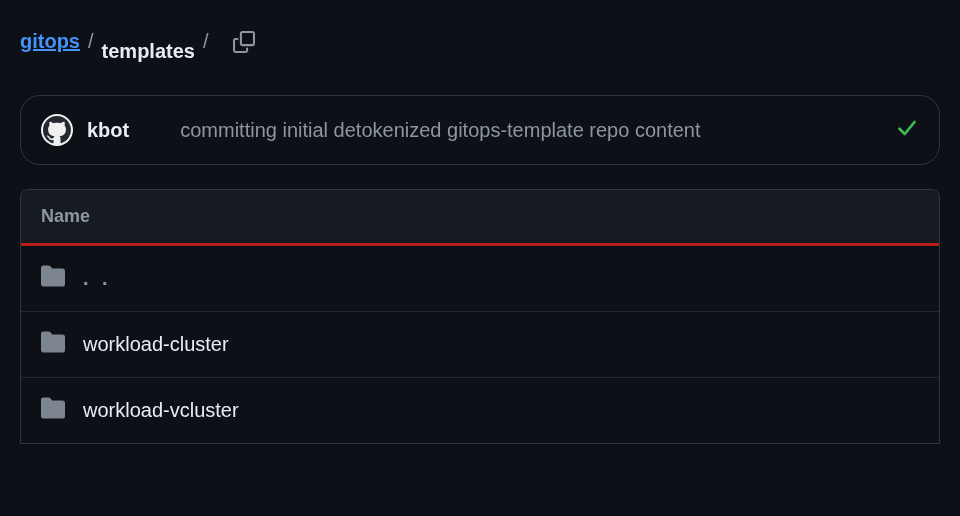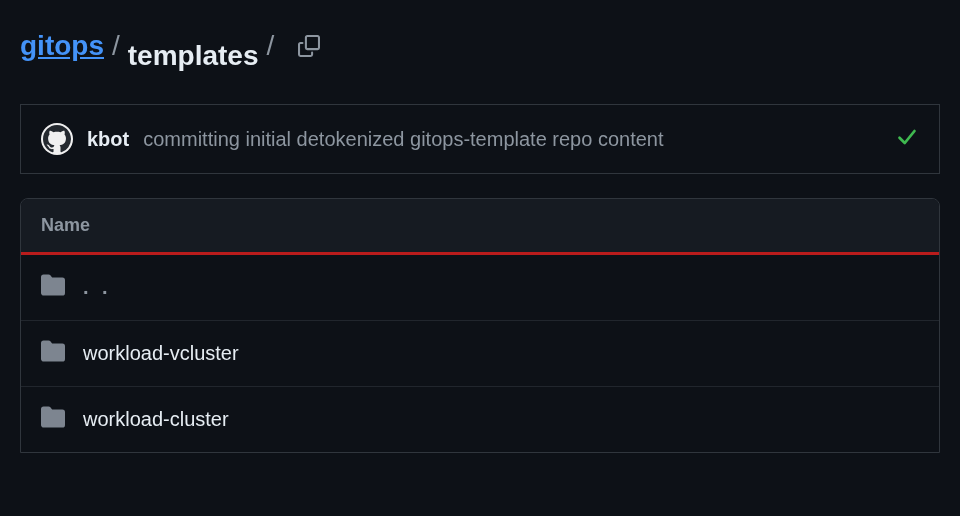--- a/index.html
+++ b/index.html
@@ -12,21 +12,21 @@
       font-family: -apple-system, BlinkMacSystemFont, "Segoe UI", Helvetica, Arial, sans-serif;
       color: #e6edf3;
       padding: 20px;
       width: 960px;
       height: 516px;
     }
     .breadcrumb {
       display: flex;
       align-items: center;
       gap: 8px;
-      font-size: 28px;
+      font-size: 20px;
       font-weight: 600;
       margin-bottom: 32px;
     }
     .breadcrumb-link {
       color: #4493f8;
       text-decoration: underline;
       cursor: pointer;
     }
     .breadcrumb-separator {
       color: #8d96a0;
@@ -42,21 +42,21 @@
       display: flex;
       align-items: center;
       color: #8d96a0;
       cursor: pointer;
     }
     .commit-header {
       display: flex;
       align-items: center;
       padding: 18px 20px;
       border: 1px solid #30363d;
-      border-radius: 0;
+      border-radius: 20px;
       margin-bottom: 24px;
       gap: 14px;
     }
     .avatar {
       width: 32px;
       height: 32px;
       border-radius: 50%;
       background: #f0f0f0;
       display: flex;
       align-items: center;
@@ -68,20 +68,21 @@
       font-weight: 600;
       font-size: 20px;
     }
     .commit-message {
       color: #8d96a0;
       font-size: 20px;
       flex: 1;
       white-space: nowrap;
       overflow: hidden;
       text-overflow: ellipsis;
+      margin-left: 37px;
     }
     .check-icon {
       color: #3fb950;
       flex-shrink: 0;
     }
     .file-table {
       border: 1px solid #30363d;
       border-radius: 8px 8px 0 0;
       overflow: hidden;
     }
@@ -161,24 +162,24 @@
     </span>
     <span class="parent-dots">. .</span>
   </div>
 
   <div class="table-row">
     <span class="folder-icon">
       <svg width="24" height="24" viewBox="0 0 16 16" fill="currentColor">
         <path d="M1.75 1A1.75 1.75 0 000 2.75v10.5C0 14.216.784 15 1.75 15h12.5A1.75 1.75 0 0016 13.25v-8.5A1.75 1.75 0 0014.25 3H7.5a.25.25 0 01-.2-.1l-.9-1.2C6.07 1.26 5.55 1 5 1H1.75z"></path>
       </svg>
     </span>
-    <span class="row-name">workload-vcluster</span>
+    <span class="row-name">workload-cluster</span>
   </div>
 
   <div class="table-row">
     <span class="folder-icon">
       <svg width="24" height="24" viewBox="0 0 16 16" fill="currentColor">
         <path d="M1.75 1A1.75 1.75 0 000 2.75v10.5C0 14.216.784 15 1.75 15h12.5A1.75 1.75 0 0016 13.25v-8.5A1.75 1.75 0 0014.25 3H7.5a.25.25 0 01-.2-.1l-.9-1.2C6.07 1.26 5.55 1 5 1H1.75z"></path>
       </svg>
     </span>
-    <span class="row-name">workload-cluster</span>
+    <span class="row-name">workload-vcluster</span>
   </div>
 </div>
 
 </body></html>

